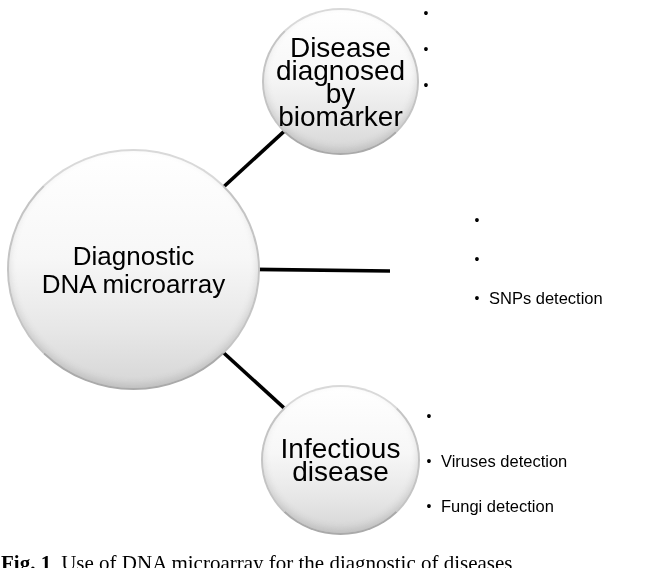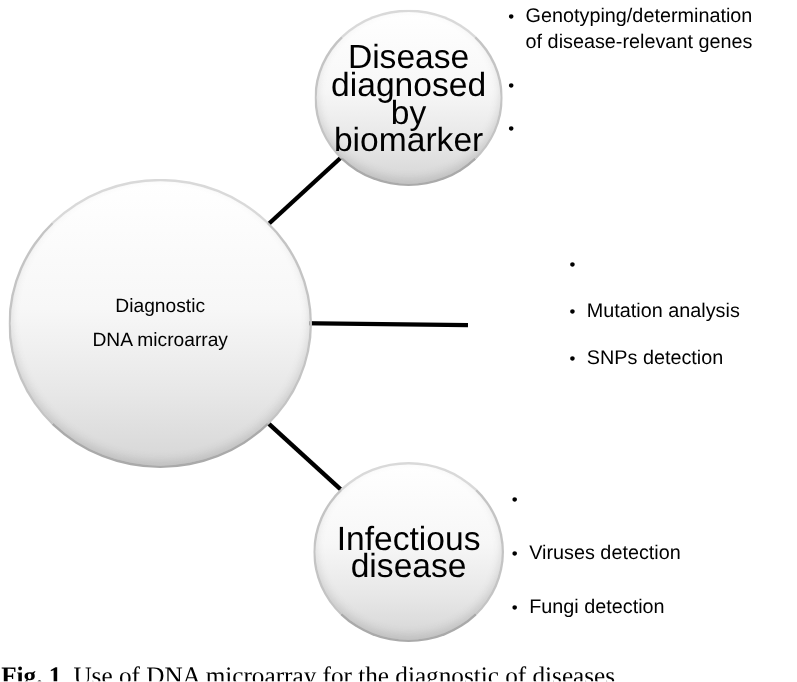--- a/index.html
+++ b/index.html
@@ -33,21 +33,21 @@
     align-items: center;
     justify-content: center;
     z-index: 1;
   }
   .node-label {
     white-space: pre-line;
     text-align: center;
     line-height: 1.17;
   }
   .node-central { left: 7px; top: 149px; width: 253px; height: 241px; }
-  .node-central .node-label { font-size: 16px; line-height: 28px; text-align: center; }
+  .node-central .node-label { font-size: 26px; line-height: 28px; text-align: center; }
   .node-biomarker { left: 262px; top: 8px;  width: 157px; height: 147px; }
   .node-genetic   { left: 312px; top: 199px; width: 155px; height: 148px; }
   .node-infectious{ left: 261px; top: 385px; width: 159px; height: 150px; justify-content: center; }
   .node-sat .node-label { font-size: 28px; line-height: 23px; }
   .bullet-list {
     position: absolute;
     z-index: 2;
   }
   .bullet-item {
     display: flex;
@@ -105,38 +105,35 @@
 
 
   <div class="node node-sat node-infectious">
     <div class="node-label">Infectious
 disease</div>
   </div>
 
   <div class="bullet-list list-biomarker">
     <div class="bullet-item">
       <span class="bullet-dot">•</span>
-      <span class="bullet-text">Genotyping/determination
-of disease-relevant genes</span>
     </div>
     <div class="bullet-item">
       <span class="bullet-dot">•</span>
     </div>
     <div class="bullet-item">
       <span class="bullet-dot">•</span>
     </div>
   </div>
 
   <div class="bullet-list list-genetic">
     <div class="bullet-item">
       <span class="bullet-dot">•</span>
     </div>
     <div class="bullet-item">
       <span class="bullet-dot">•</span>
-      <span class="bullet-text">Mutation analysis</span>
     </div>
     <div class="bullet-item">
       <span class="bullet-dot">•</span>
       <span class="bullet-text">SNPs detection</span>
     </div>
   </div>
 
   <div class="bullet-list list-infectious">
     <div class="bullet-item">
       <span class="bullet-dot">•</span>

